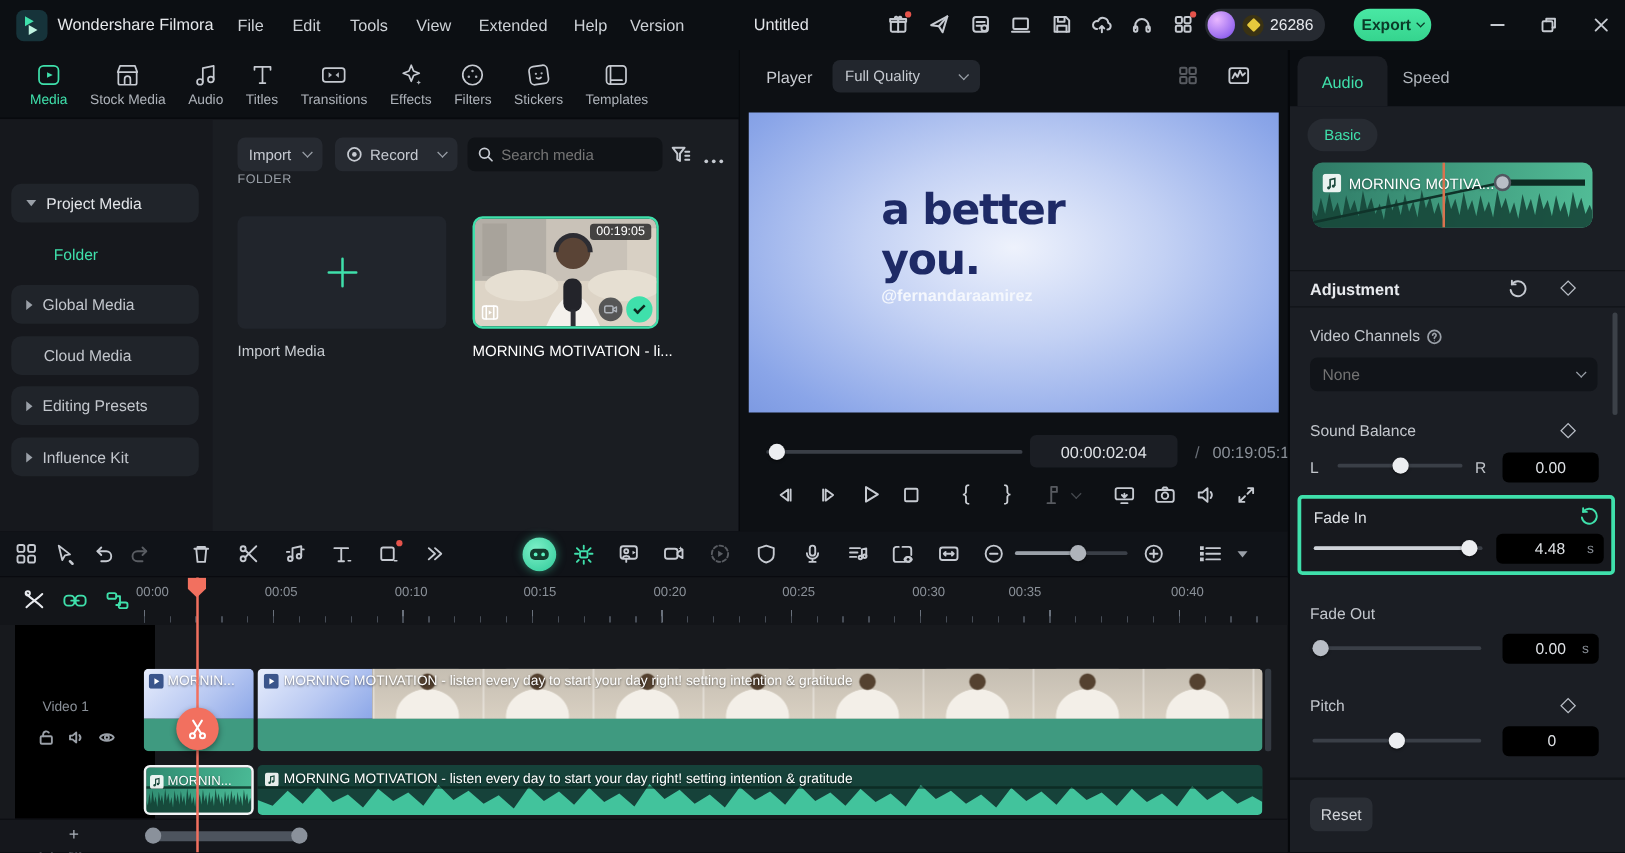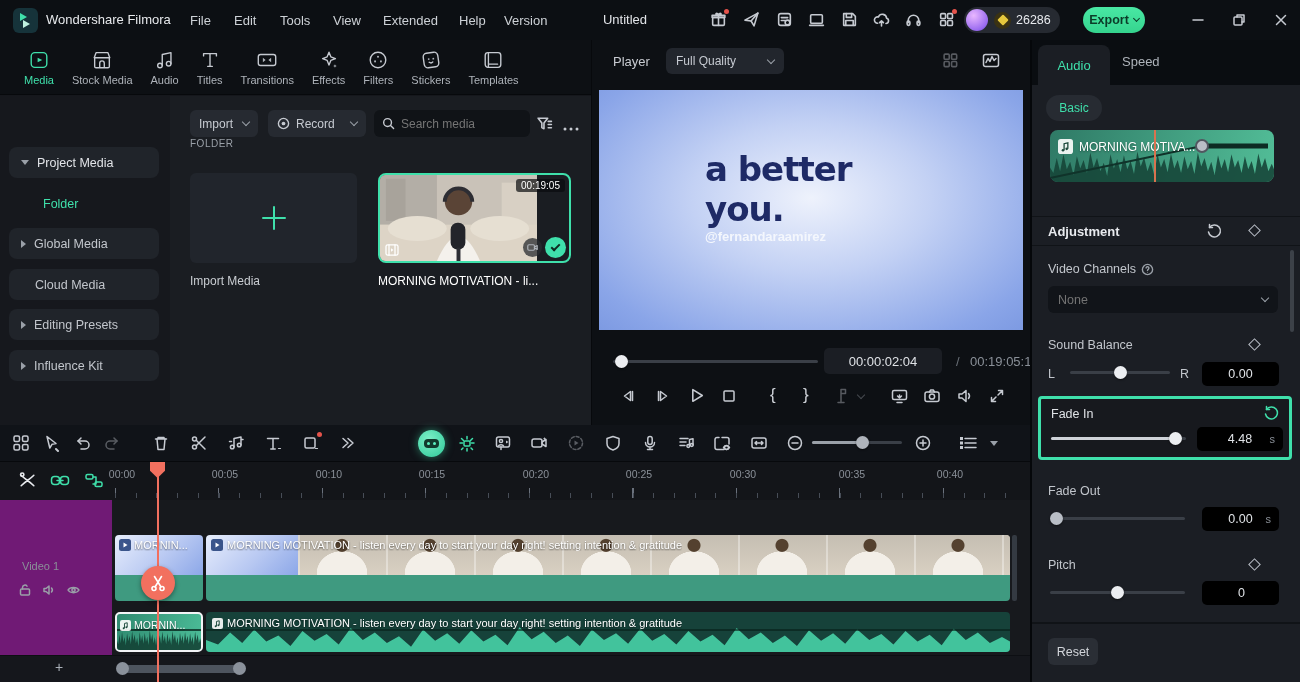--- a/index.html
+++ b/index.html
@@ -315,21 +315,21 @@
 
     <div class="abs" style="left:20px;top:42px;font-size:10px;letter-spacing:.5px;color:#9aa0a8;">FOLDER</div>
 
     <div class="abs clickable" style="left:20px;top:77px;width:167px;height:90px;background:#21252c;border-radius:6px;display:flex;align-items:center;justify-content:center;">
       <svg width="34" height="34" viewBox="0 0 34 34">
           <path d="M17 6v22M6 17h22" stroke="#3fe0ab" stroke-width="2" stroke-linecap="round" fill="none"></path>
         </svg>
     </div>
     <div class="abs tile-label" style="left:20px;top:178px;">Import Media</div>
 
-    <div class="abs clickable" style="left:208px;top:77px;width:193px;height:90px;border:2px solid #3fe0ab;border-radius:8px;overflow:hidden;">
+    <div class="abs clickable" style="left:208px;top:77px;width:149px;height:90px;border:2px solid #3fe0ab;border-radius:8px;overflow:hidden;">
       <svg width="157" height="86" viewBox="0 0 160 90" preserveAspectRatio="none">
         <rect width="160" height="90" fill="#c9c2b8"></rect>
         <rect x="0" y="0" width="58" height="52" fill="#b3aea6"></rect>
         <rect x="6" y="4" width="20" height="44" fill="#a8a39b"></rect>
         <rect x="124" y="8" width="36" height="46" fill="#d8d0c4"></rect>
         <rect x="0" y="52" width="160" height="38" fill="#ddd4c6"></rect>
         <ellipse cx="38" cy="56" rx="30" ry="13" fill="#e6dfd2"></ellipse>
         <ellipse cx="122" cy="56" rx="30" ry="13" fill="#e6dfd2"></ellipse>
         <path d="M58 90 Q80 38 102 90 Z" fill="#f4f1ec"></path>
         <circle cx="80" cy="28" r="14" fill="#5a4436"></circle>
@@ -743,27 +743,27 @@
           <path d="M9 4.5h3v7h-3"></path>
         </svg>
     </div>
     <span class="ruler-label" style="left:122px;">00:00</span>
     <span class="ruler-label" style="left:225px;">00:05</span>
     <span class="ruler-label" style="left:329px;">00:10</span>
     <span class="ruler-label" style="left:432px;">00:15</span>
     <span class="ruler-label" style="left:536px;">00:20</span>
     <span class="ruler-label" style="left:639px;">00:25</span>
     <span class="ruler-label" style="left:743px;">00:30</span>
-    <span class="ruler-label" style="left:852px;">00:35</span>
+    <span class="ruler-label" style="left:820px;">00:35</span>
     <span class="ruler-label" style="left:950px;">00:40</span>
     <div class="abs" style="left:115px;right:8px;top:26px;height:10px;background-image:repeating-linear-gradient(90deg,#6a717c 0 1px,rgba(0,0,0,0) 1px 103.5px);"></div>
     <div class="abs" style="left:115px;right:8px;top:31px;height:5px;background-image:repeating-linear-gradient(90deg,#474d57 0 1px,rgba(0,0,0,0) 1px 20.7px);"></div>
   </div>
 
-  <div class="abs" style="left:0;top:38px;width:112px;height:155px;background:#701a75;">
+  <div class="abs" style="left:12px;top:38px;width:112px;height:155px;background:#000000;">
     <span class="track-name abs" style="left:22px;top:60px;">Video 1</span>
     <div class="abs clickable" style="left:18px;top:83px;">
         <svg class="ic" width="14" height="14" viewBox="0 0 14 14" style="stroke:#9aa0a8;">
           <rect x="2.5" y="6" width="9" height="6" rx="1"></rect>
           <path d="M4.5 6V4.5a2.5 2.5 0 0 1 4.5-1.4"></path>
         </svg>
       </div>
     <div class="abs clickable" style="left:42px;top:83px;">
         <svg class="ic" width="14" height="14" viewBox="0 0 14 14" style="stroke:#9aa0a8;">
           <path d="M2 5.5v3h2l3 2.5v-8L4 5.5z"></path>

